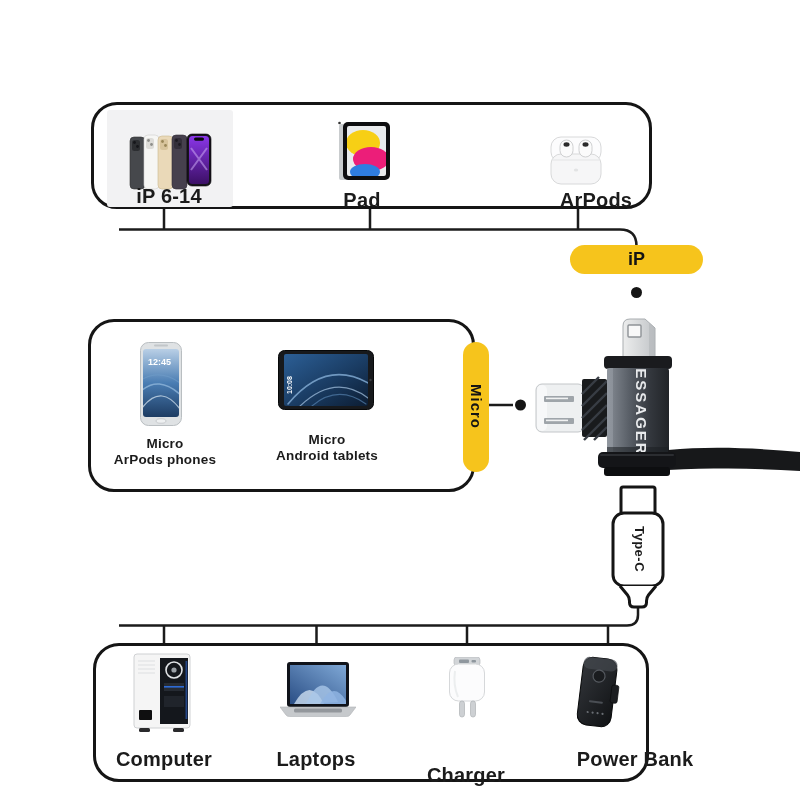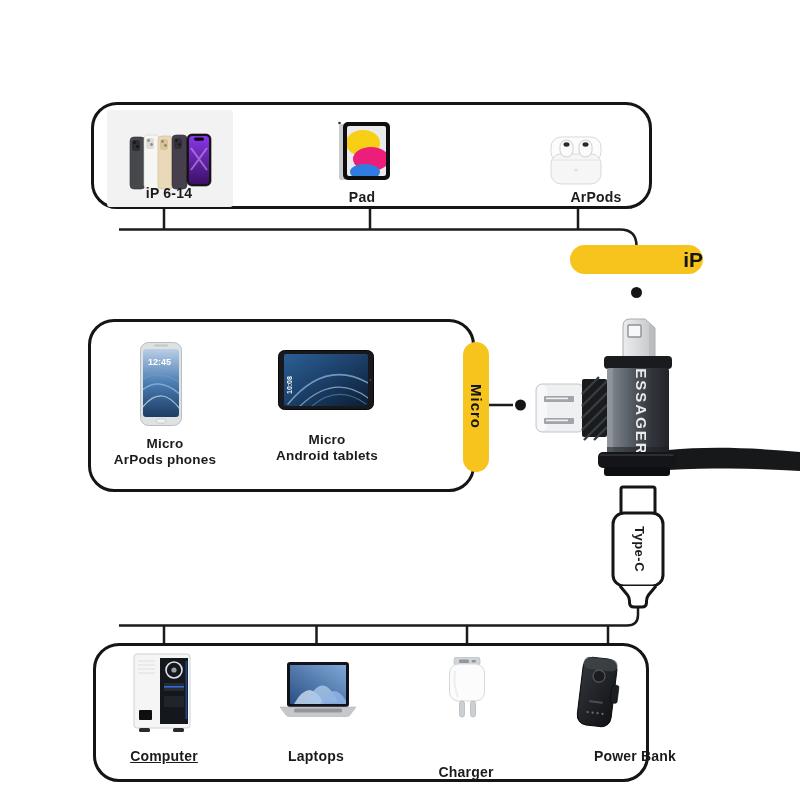--- a/index.html
+++ b/index.html
@@ -1,26 +1,26 @@
 <!DOCTYPE html>
 <html><head>
 <meta charset="utf-8">
 <style>
   html,body{margin:0;padding:0;background:#fff;}
   .canvas{position:relative;width:800px;height:800px;background:#fff;overflow:hidden;
           font-family:"Liberation Sans",sans-serif;color:#1c1c1c;}
   .wires{position:absolute;left:0;top:0;width:800px;height:800px;z-index:1;}
   .box{position:absolute;border:3px solid #151515;border-radius:26px;background:#fff;z-index:2;}
   .icon{position:absolute;z-index:3;}
-  .label{position:absolute;z-index:4;transform:translateX(-50%);font-size:14px;font-weight:600;
+  .label{position:absolute;z-index:4;transform:translateX(-50%);font-size:20px;font-weight:600;
          letter-spacing:.2px;white-space:nowrap;text-align:center;color:#1b1b1b;}
   .label2{font-size:13.5px;line-height:16px;}
   .pill{position:absolute;z-index:5;background:#f6c41c;color:#141414;display:flex;
         align-items:center;justify-content:center;font-weight:700;}
-  .pill-h{border-radius:15px;font-size:21px;justify-content:flex-end;}
+  .pill-h{border-radius:15px;font-size:18px;}
   .pill-v{border-radius:13px;}
   .pill-v span{writing-mode:vertical-rl;text-orientation:mixed;font-size:15px;letter-spacing:1px;}
   svg text{font-family:"Liberation Sans",sans-serif;}
 </style>
 </head>
 <body>
 
 <div class="canvas">
 
   <svg class="wires" viewBox="0 0 800 800">
@@ -246,21 +246,21 @@
     <circle cx="41" cy="17" r="8" fill="none" stroke="#e0e3e6" stroke-width="1.6"></circle>
     <circle cx="41" cy="17" r="2.6" fill="#9aa0a6"></circle>
     <rect x="31" y="30" width="20" height="8" fill="#262b33"></rect>
     <rect x="31" y="33" width="20" height="1.6" fill="#2e6bd6"></rect>
     <rect x="31" y="43" width="20" height="11" fill="#20242b"></rect>
     <rect x="52.5" y="8" width="1.8" height="58" fill="#2f66d0" opacity=".6"></rect>
     <rect x="6" y="57" width="13" height="10" rx="1" fill="#0f0f10"></rect>
     <rect x="6" y="75" width="11" height="4" rx="1.5" fill="#2a2a2c"></rect>
     <rect x="40" y="75" width="11" height="4" rx="1.5" fill="#2a2a2c"></rect>
   </svg>
-  <div class="label" style="left:164px;top:748px;text-decoration:underline;">Computer</div>
+  <div class="label" style="left:164px;top:748px;">Computer</div>
 
   <svg class="icon" style="left:280px;top:662px;" width="76" height="58" viewBox="0 0 76 58">
     <defs>
       <linearGradient id="lapG" x1="0" y1="1" x2="1" y2="0">
         <stop offset="0" stop-color="#2a4e85"></stop>
           <stop offset="1" stop-color="#7fa8d6"></stop>
       </linearGradient>
       <clipPath id="lapclip">
           <rect x="10" y="3" width="56" height="39"></rect>
         </clipPath>

